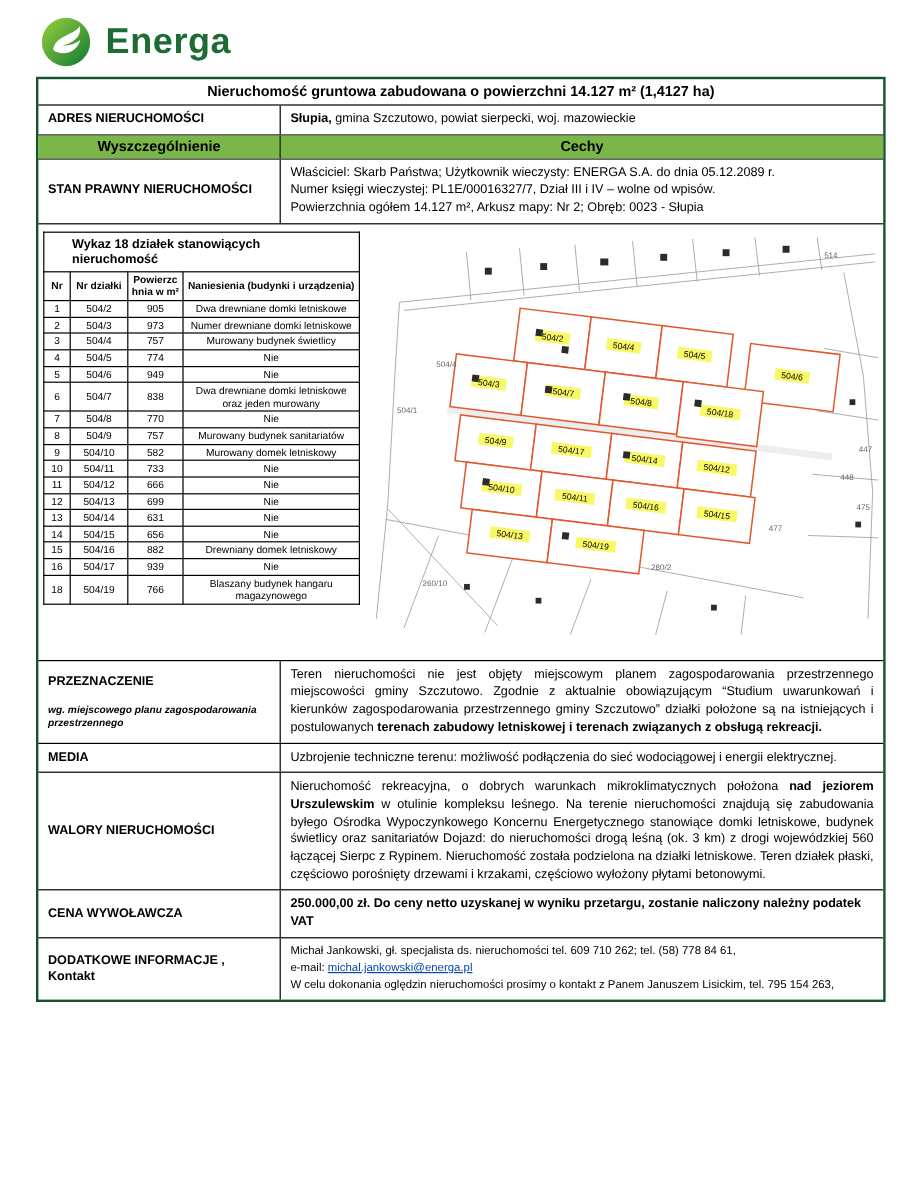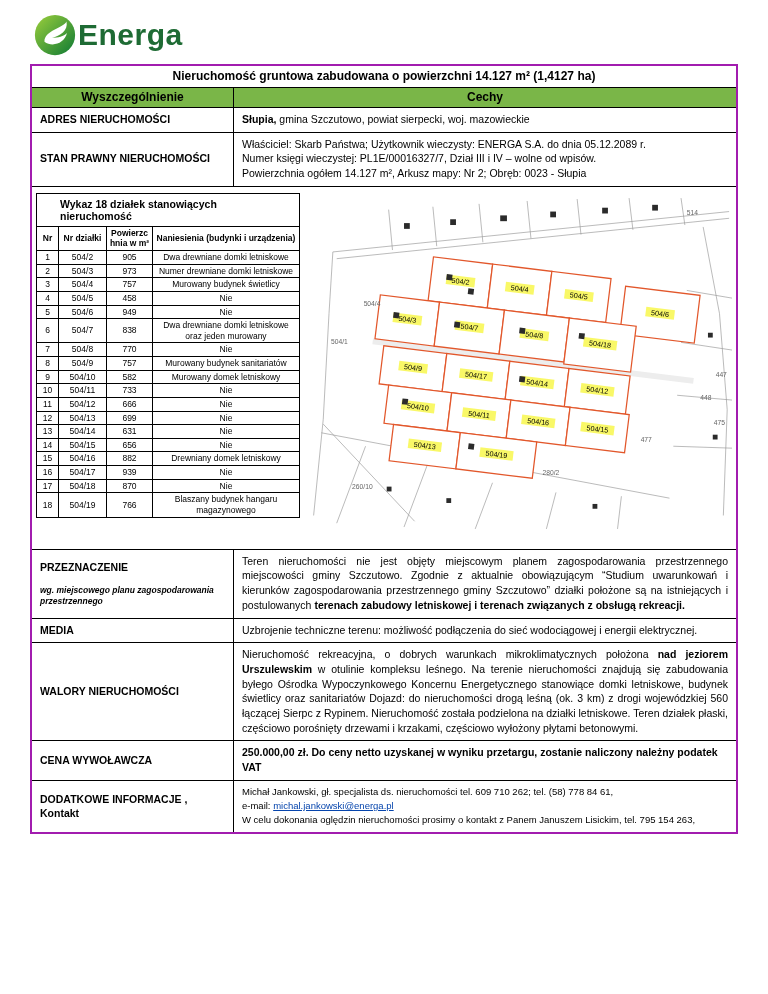--- a/index.html
+++ b/index.html
@@ -6,24 +6,24 @@
     --header-green:#7ab648;
     --map-orange:#e2572b;
     --tag-yellow:#f8f75a;
     --link-blue:#0645ad;
     --brand-green:#1e6b34;
   }
   *{box-sizing:border-box}
   body{margin:0;background:#ffffff;font-family:"Liberation Sans",sans-serif;color:#000}
   .page{width:768px;height:994px;background:#fff;padding:8px 30px;position:relative;overflow:hidden}
   
-  .brand{height:56px;display:flex;align-items:center;padding:4px 0 6px 2px}
+  .brand{height:56px;display:flex;align-items:center;gap:10px;padding:4px 0 6px 2px}
   .brand-name{font-size:30px;font-weight:bold;color:var(--brand-green);letter-spacing:.5px}
   
-  .box{border:2px solid #a21caf}
+  .box{border:2px solid #14532d}
   .title-bar{font-weight:bold;font-size:12px;text-align:center;padding:3px 4px 4px}
   .grid-row{display:grid;grid-template-columns:202px 1fr;border-top:1px solid #000}
   .hcell{background:var(--header-green);font-weight:bold;font-size:12px;text-align:center;padding:2px 2px 3px}
   .hcell.first{border-right:1px solid #000}
   .label-cell{border-right:1px solid #000;font-weight:bold;font-size:10.5px;padding:5px 8px;display:flex;flex-direction:column;justify-content:center;line-height:1.3}
   .value-cell{font-size:10.5px;padding:4px 8px 5px;line-height:1.4}
   .sublbl{font-size:8.5px;font-style:italic;font-weight:bold;margin-top:11px;line-height:1.25}
   .just{text-align:justify}
   .b{font-weight:bold}
   .u{}
@@ -62,27 +62,27 @@
       </svg>
     </span>
     <span class="brand-name">Energa</span>
   </div>
 
   <div class="box">
 
     <div class="title-bar">Nieruchomość gruntowa zabudowana o powierzchni 14.127 m² (1,4127 ha)</div>
 
     <div class="grid-row">
+      <div class="label-cell">ADRES NIERUCHOMOŚCI</div>
+      <div class="value-cell"><span class="b">Słupia,</span><span> gmina Szczutowo, powiat sierpecki, woj. mazowieckie</span></div>
+    </div>
+
+    <div class="grid-row">
       <div class="hcell first">Wyszczególnienie</div>
       <div class="hcell">Cechy</div>
-    </div>
-
-    <div class="grid-row">
-      <div class="label-cell">ADRES NIERUCHOMOŚCI</div>
-      <div class="value-cell"><span class="b">Słupia,</span><span> gmina Szczutowo, powiat sierpecki, woj. mazowieckie</span></div>
     </div>
 
     <div class="grid-row">
       <div class="label-cell">STAN PRAWNY NIERUCHOMOŚCI</div>
       <div class="value-cell">
           <div><span>Właściciel: Skarb Państwa; Użytkownik wieczysty: ENERGA S.A. do dnia  05.12.2089 r.</span></div>
           <div><span>Numer księgi wieczystej: PL1E/00016327/7,  Dział III  i IV – wolne od wpisów.</span></div>
           <div><span>Powierzchnia ogółem 14.127 m², Arkusz mapy: Nr 2; Obręb: 0023 - Słupia</span></div>
         </div>
     </div>
@@ -120,21 +120,21 @@
               </tr>
               <tr>
                 <td>3</td>
                 <td>504/4</td>
                 <td>757</td>
                 <td>Murowany budynek świetlicy</td>
               </tr>
               <tr>
                 <td>4</td>
                 <td>504/5</td>
-                <td>458</td>
+                <td>774</td>
                 <td>Nie</td>
               </tr>
               <tr>
                 <td>5</td>
                 <td>504/6</td>
                 <td>949</td>
                 <td>Nie</td>
               </tr>
               <tr>
                 <td>6</td>
@@ -193,26 +193,20 @@
               <tr>
                 <td>15</td>
                 <td>504/16</td>
                 <td>882</td>
                 <td>Drewniany domek letniskowy</td>
               </tr>
               <tr>
                 <td>16</td>
                 <td>504/17</td>
                 <td>939</td>
-                <td>Nie</td>
-              </tr>
-              <tr>
-                <td>17</td>
-                <td>504/18</td>
-                <td>870</td>
                 <td>Nie</td>
               </tr>
               <tr>
                 <td>18</td>
                 <td>504/19</td>
                 <td>766</td>
                 <td>Blaszany budynek hangaru magazynowego</td>
               </tr>
             </tbody>
         </table>

